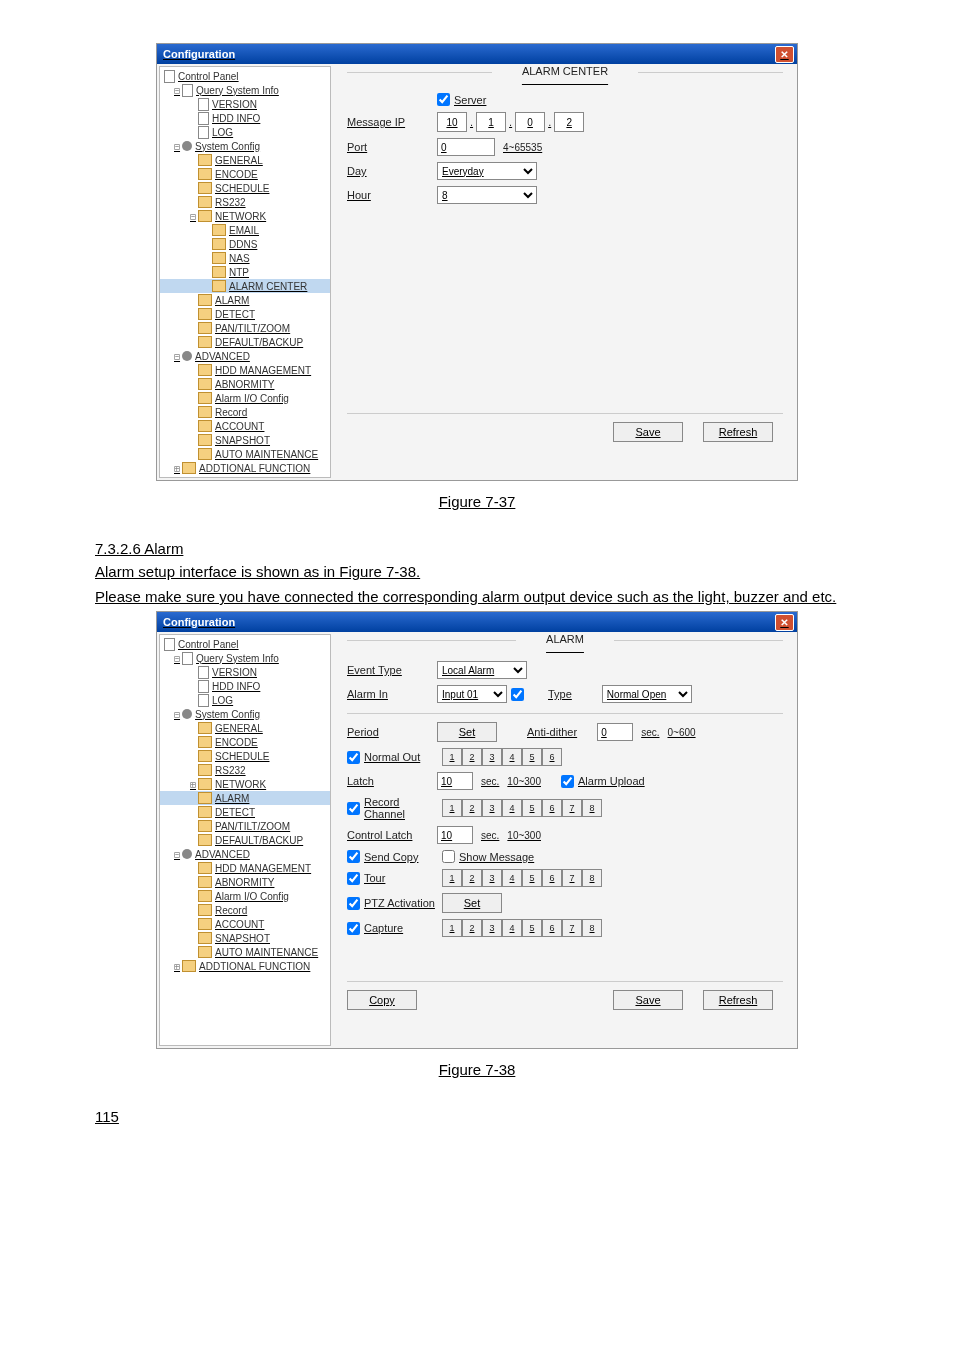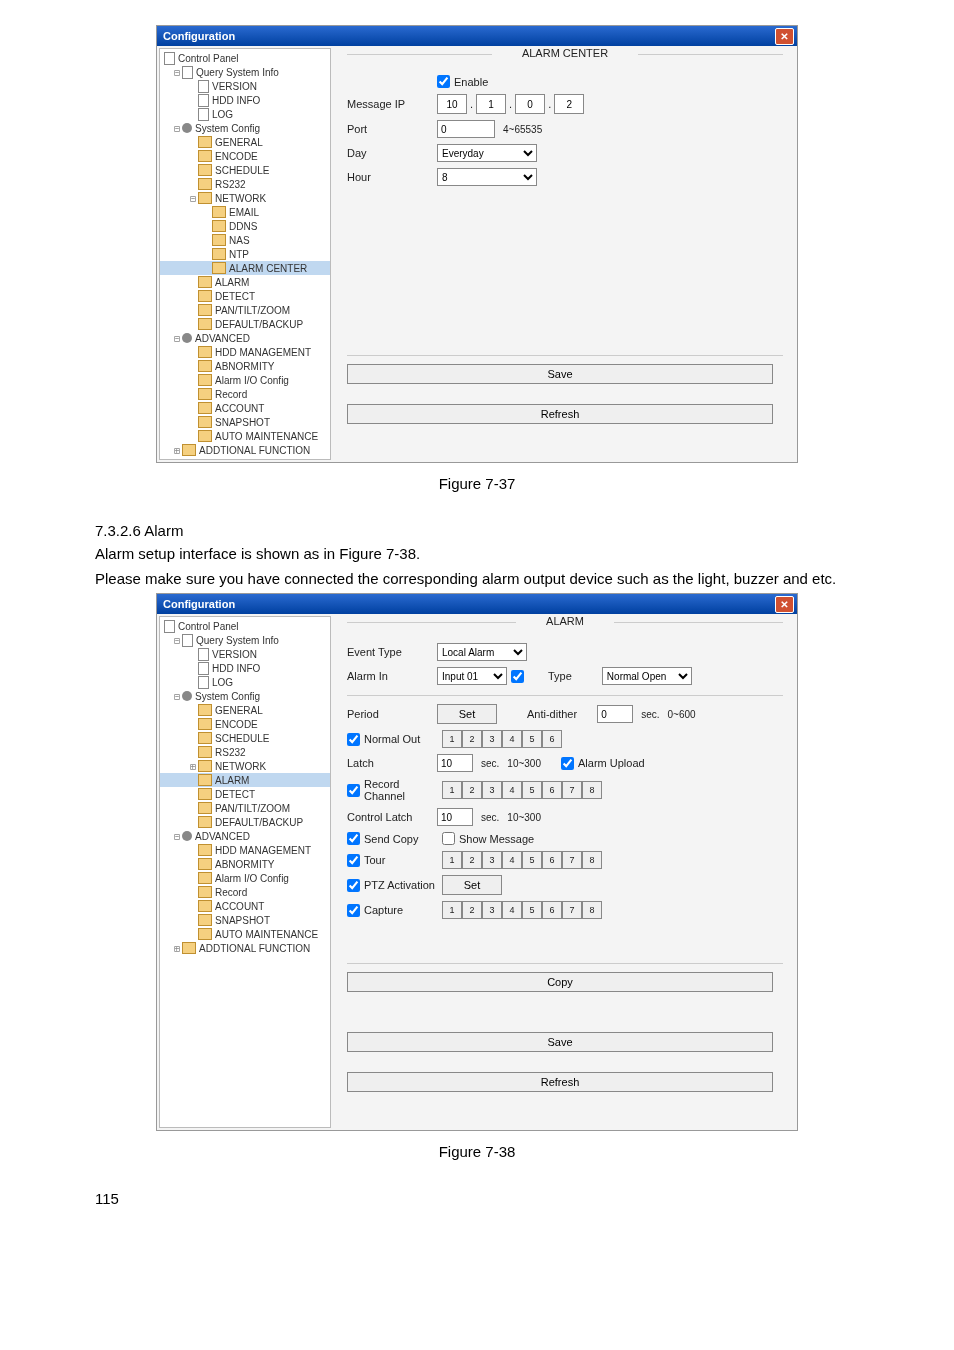--- a/index.html
+++ b/index.html
@@ -3,23 +3,24 @@
 <meta charset="utf-8">
 <style>
   body {
     margin: 0;
     padding: 0;
     font-family: Arial, sans-serif;
     background: #fff;
     width: 954px;
   }
   .page {
-    padding: 25px 95px 40px 95px;
+    padding: 43px 95px 40px 95px;
     font-size: 15px;
     color: #000;
+    text-decoration: underline;
   }
   .config-window {
     width: 640px;
     margin: 0 auto 12px auto;
     border: 1px solid #999;
     background: #f4f4f4;
   }
   .titlebar {
     height: 20px;
     background: linear-gradient(to bottom, #2a6ad0, #0040a0);
@@ -138,21 +139,20 @@
     cursor: pointer;
   }
   .btn-row {
     border-top: 1px solid #ccc;
     padding-top: 8px;
     margin-top: 8px;
     display: flex;
     justify-content: flex-end;
     gap: 20px;
     padding-right: 10px;
-    flex-direction: column;
   }
   .chan-row {
     display:flex; gap:0;
   }
   .chan-btn {
     width:18px; height:16px; border:1px solid #888; background:#efefef;
     font-size:9px; display:flex; align-items:center; justify-content:center;
   }
   .caption {
     text-align: center;
@@ -311,21 +311,21 @@
             <span class="tree-icon folder-y"></span>
             <span>ADDTIONAL FUNCTION</span>
           </div>
       </div>
 
       <div class="content-pane" style="display:flex;flex-direction:column;">
         <div class="pane-heading inset"><span>ALARM CENTER</span></div>
         <div class="form-row">
           <span class="form-label"></span>
           <input type="checkbox" class="chk" checked="" style="">
-          <span>Enable</span>
+          <span>Server</span>
         </div>
         <div class="form-row">
           <span class="form-label">Message IP</span>
           <span class="ip-set">
             <input class="ip-oct" value="10" style="">
               <span class="ip-dot">.</span>
             <input class="ip-oct" value="1" style="">
               <span class="ip-dot">.</span>
             <input class="ip-oct" value="0" style="">
               <span class="ip-dot">.</span>

